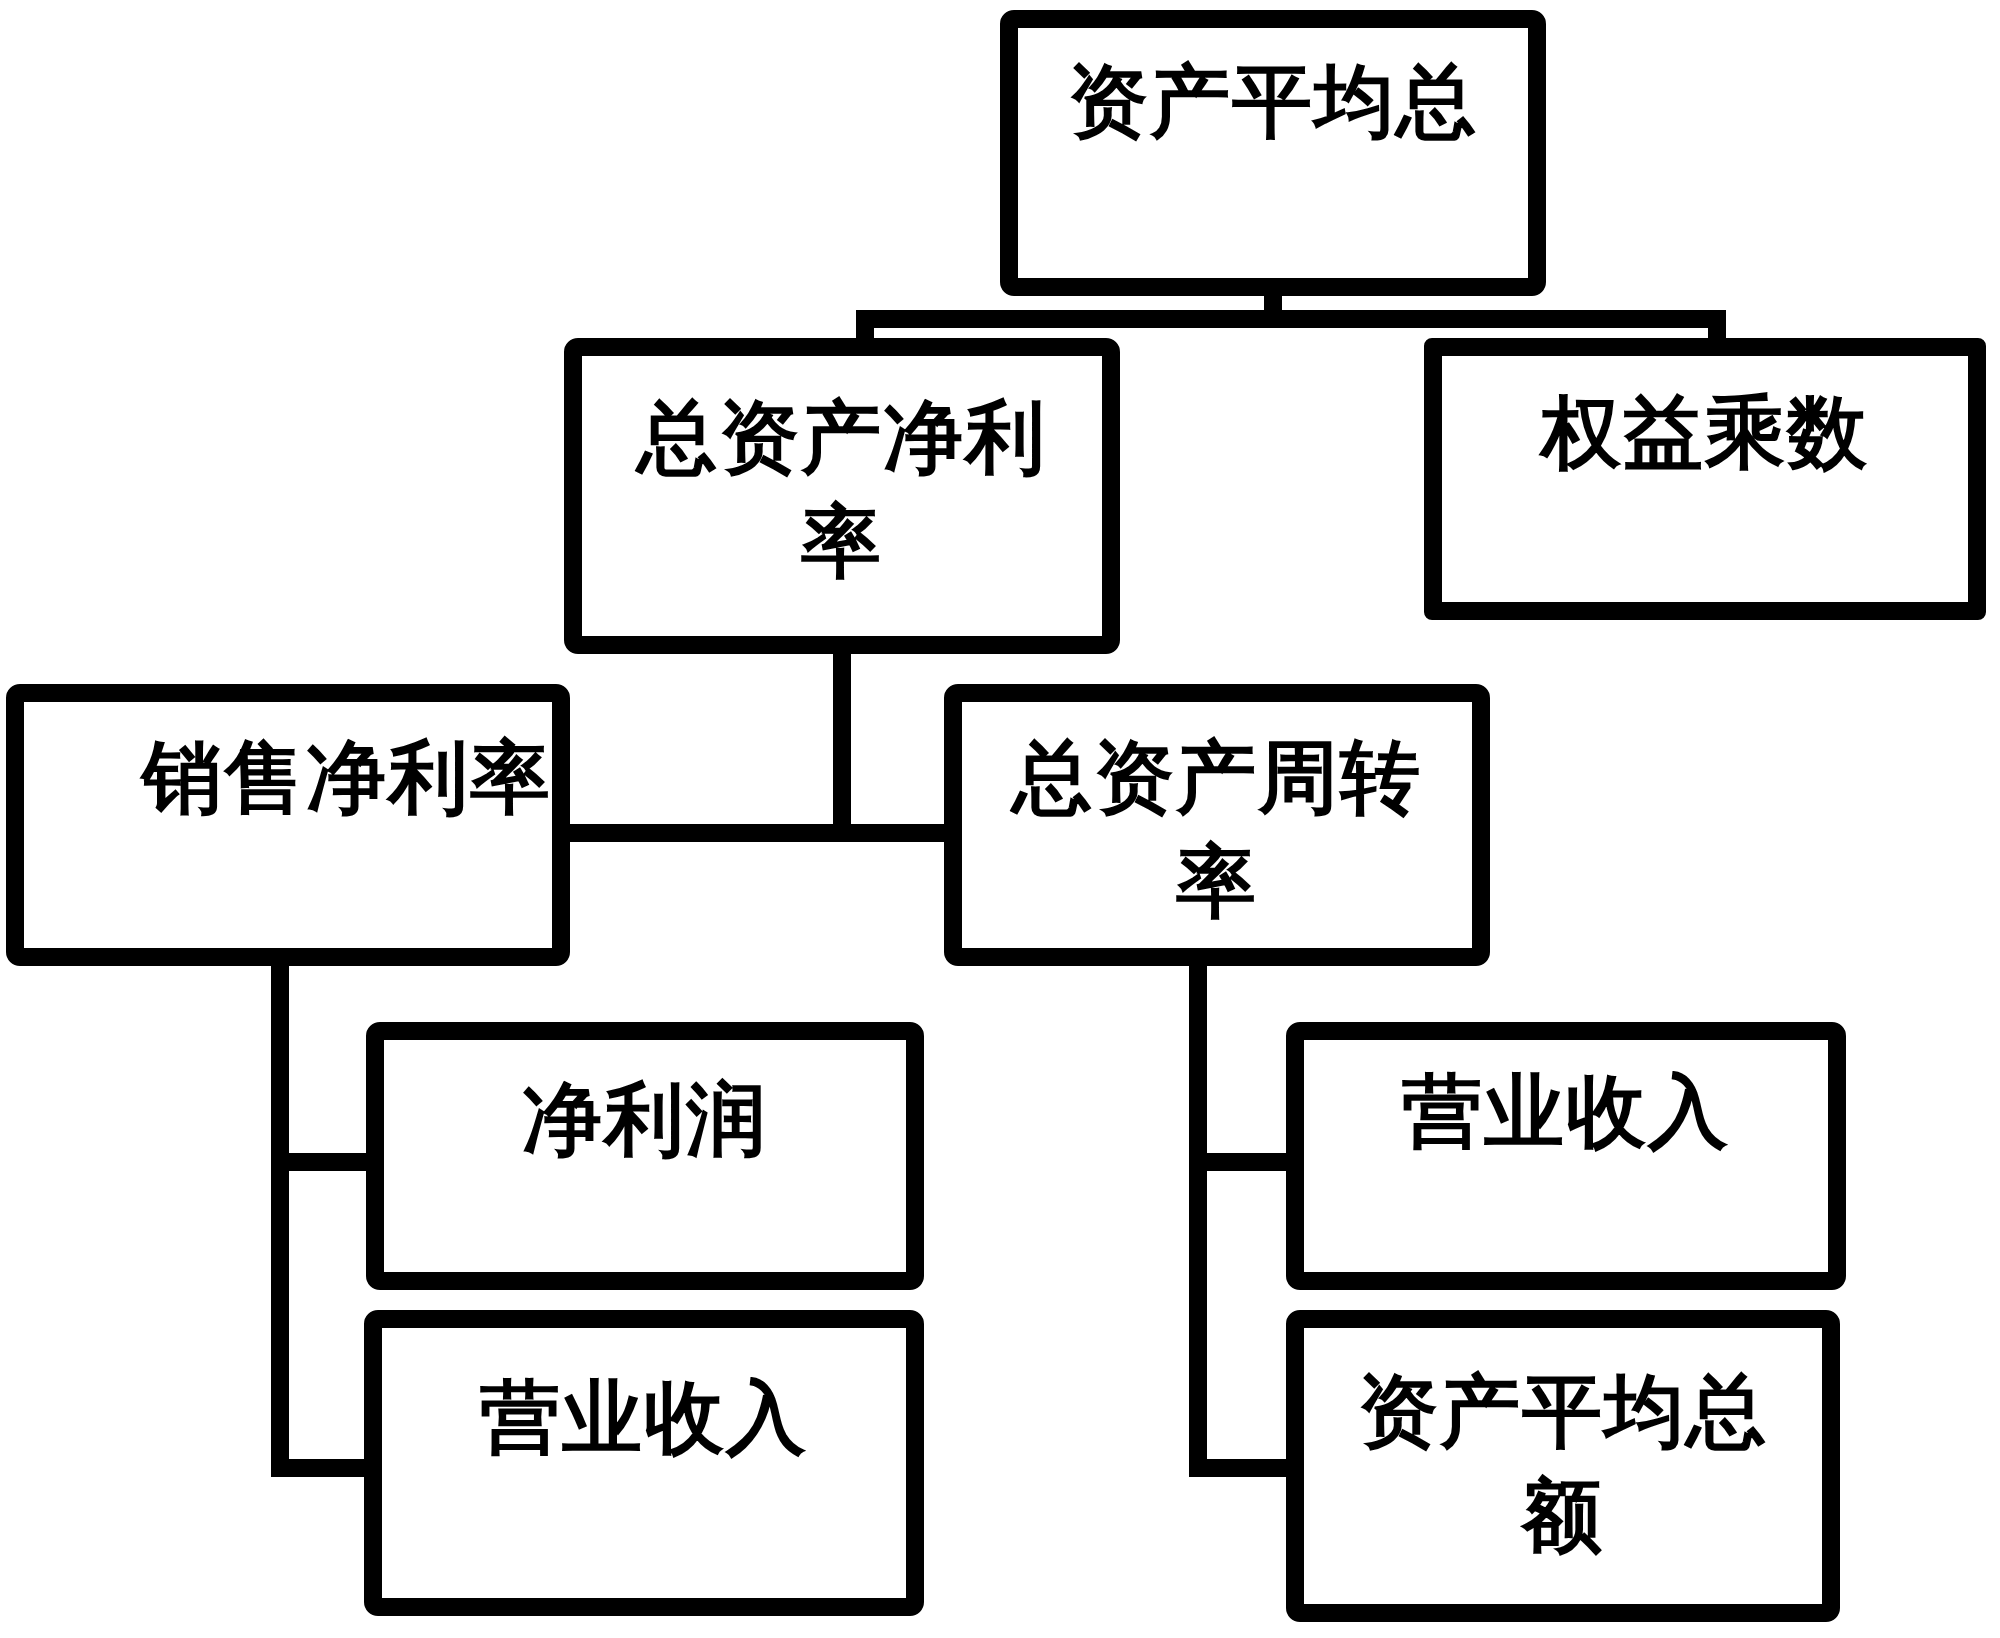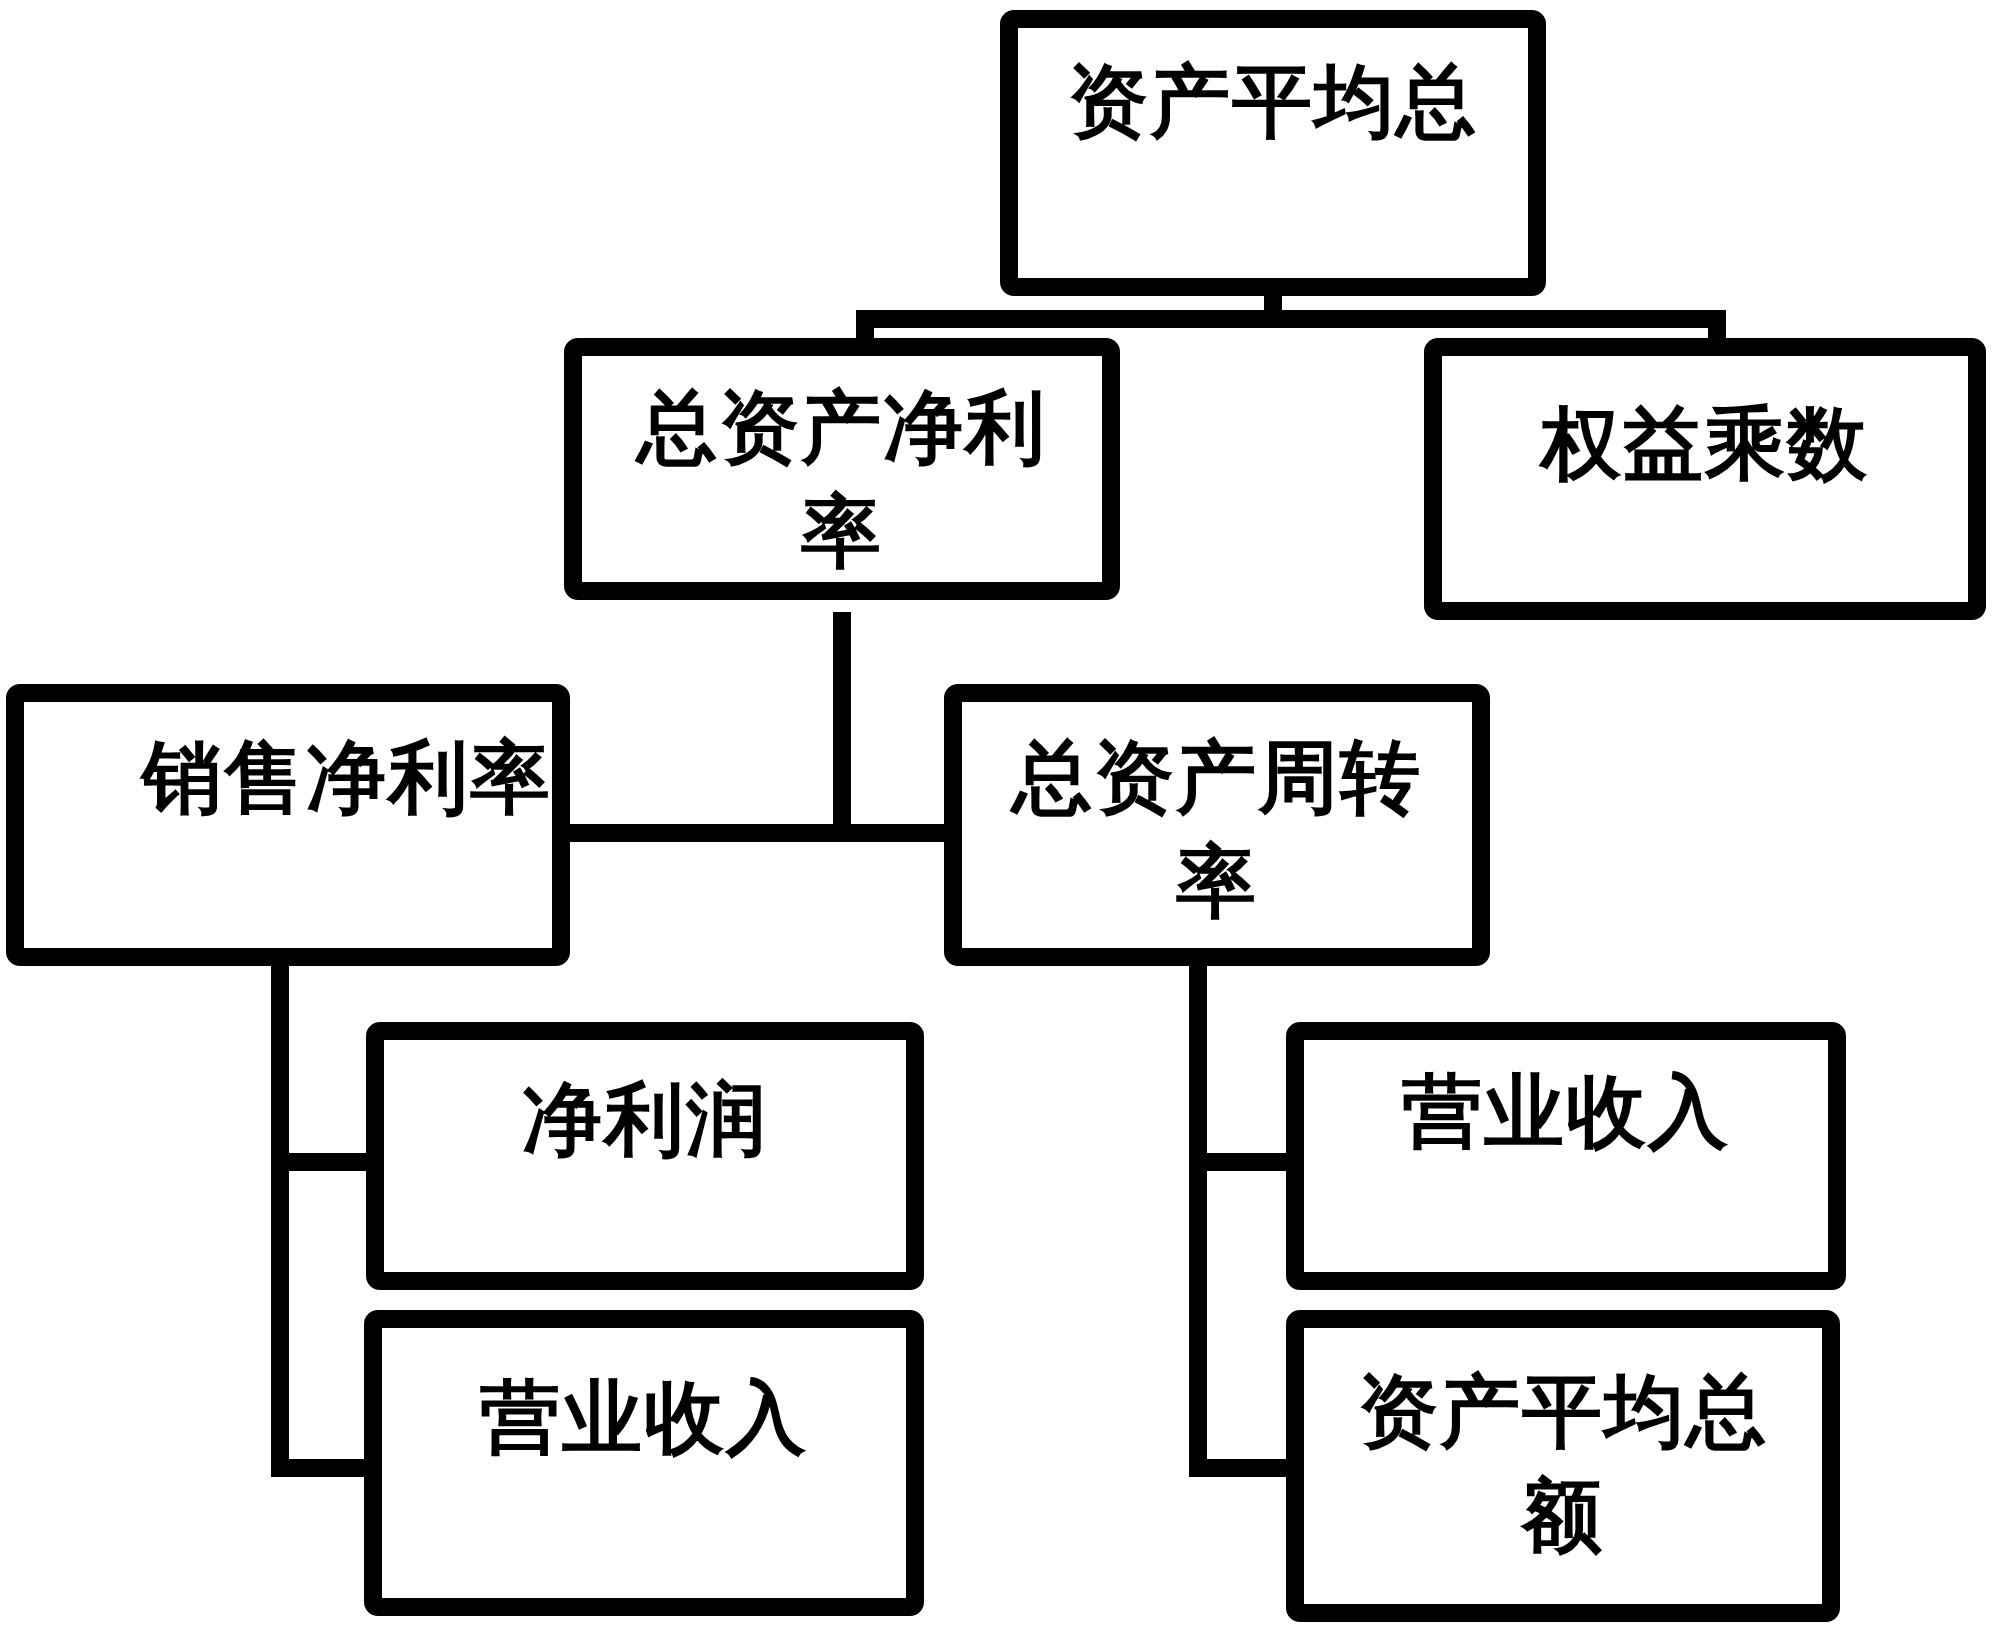--- a/index.html
+++ b/index.html
@@ -27,22 +27,22 @@
     color:#000000;
     white-space:pre-line;
     letter-spacing:2px;
   }
   .conn{
     position:absolute;
     background:#000000;
   }
   
   #box-roe      {left:1000px; top:10px;   width:546px; height:286px; padding-top:22px;}
-  #box-roa      {left:564px;  top:338px;  width:556px; height:262px; padding-top:20px;}
-  #box-em       {left:1424px; top:338px;  width:562px; height:282px; padding-top:36px;}
+  #box-roa      {left:564px;  top:338px;  width:556px; height:316px; padding-top:30px;}
+  #box-em       {left:1424px; top:338px;  width:562px; height:282px; padding-top:25px;border-radius:8px;}
   #box-npm      {left:6px;    top:684px;  width:564px; height:282px; padding-top:24px;text-align:right;}
   #box-tat      {left:944px;  top:684px;  width:546px; height:282px; padding-top:24px;}
   #box-np       {left:366px;  top:1022px; width:558px; height:268px; padding-top:28px;}
   #box-rev-l    {left:364px;  top:1310px; width:560px; height:306px; padding-top:38px;}
   #box-rev-r    {left:1286px; top:1022px; width:560px; height:268px; padding-top:20px;}
   #box-avg      {left:1286px; top:1310px; width:554px; height:312px; padding-top:32px;}
   
   #c-roe-stub   {left:1264px; top:292px;  width:18px;  height:26px;}
   #c-top-bar    {left:856px;  top:310px;  width:870px; height:18px;}
   #c-drop-left  {left:856px;  top:310px;  width:18px;  height:46px;}

